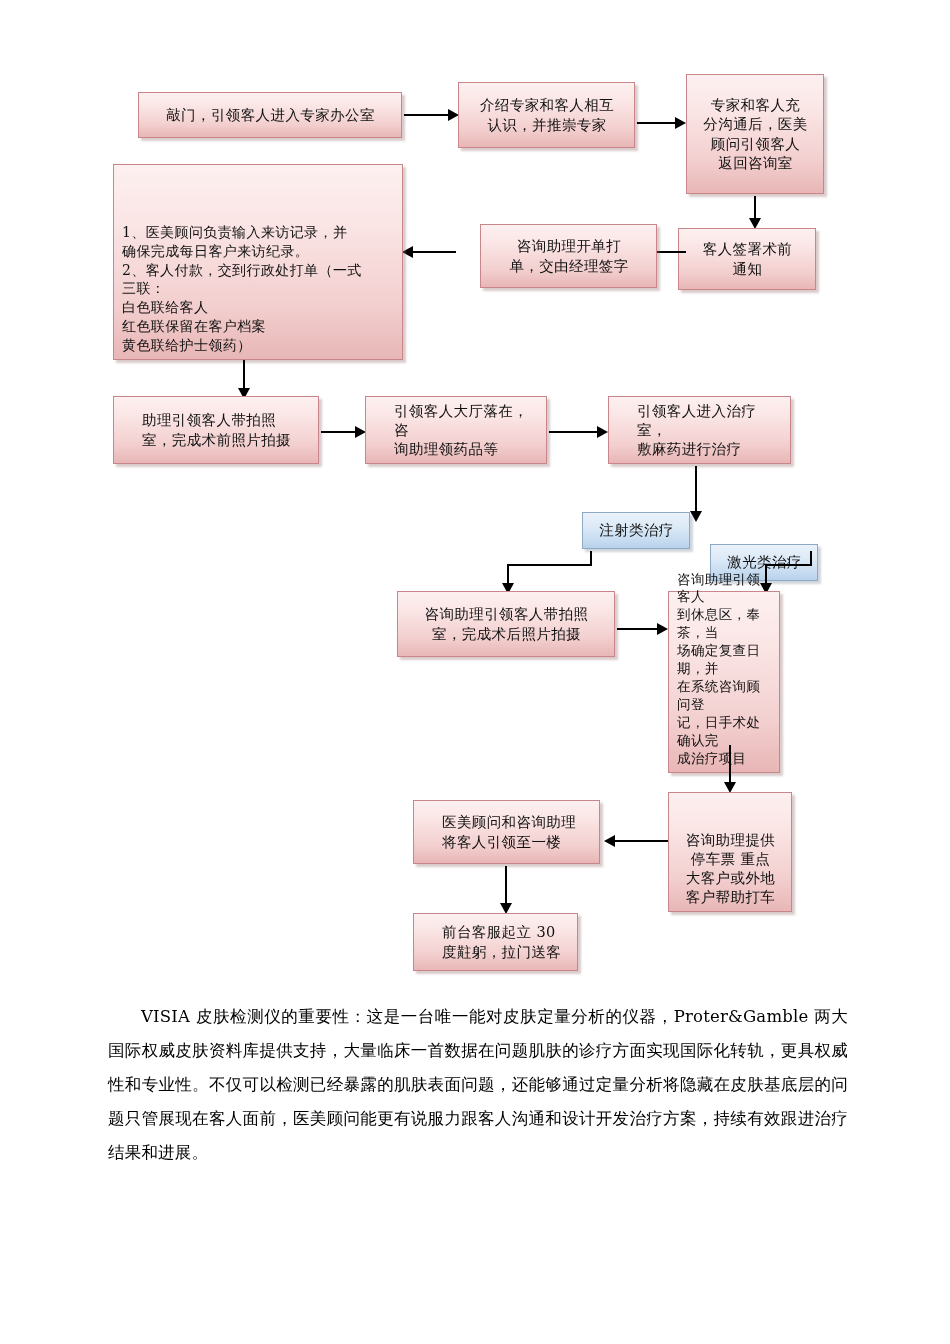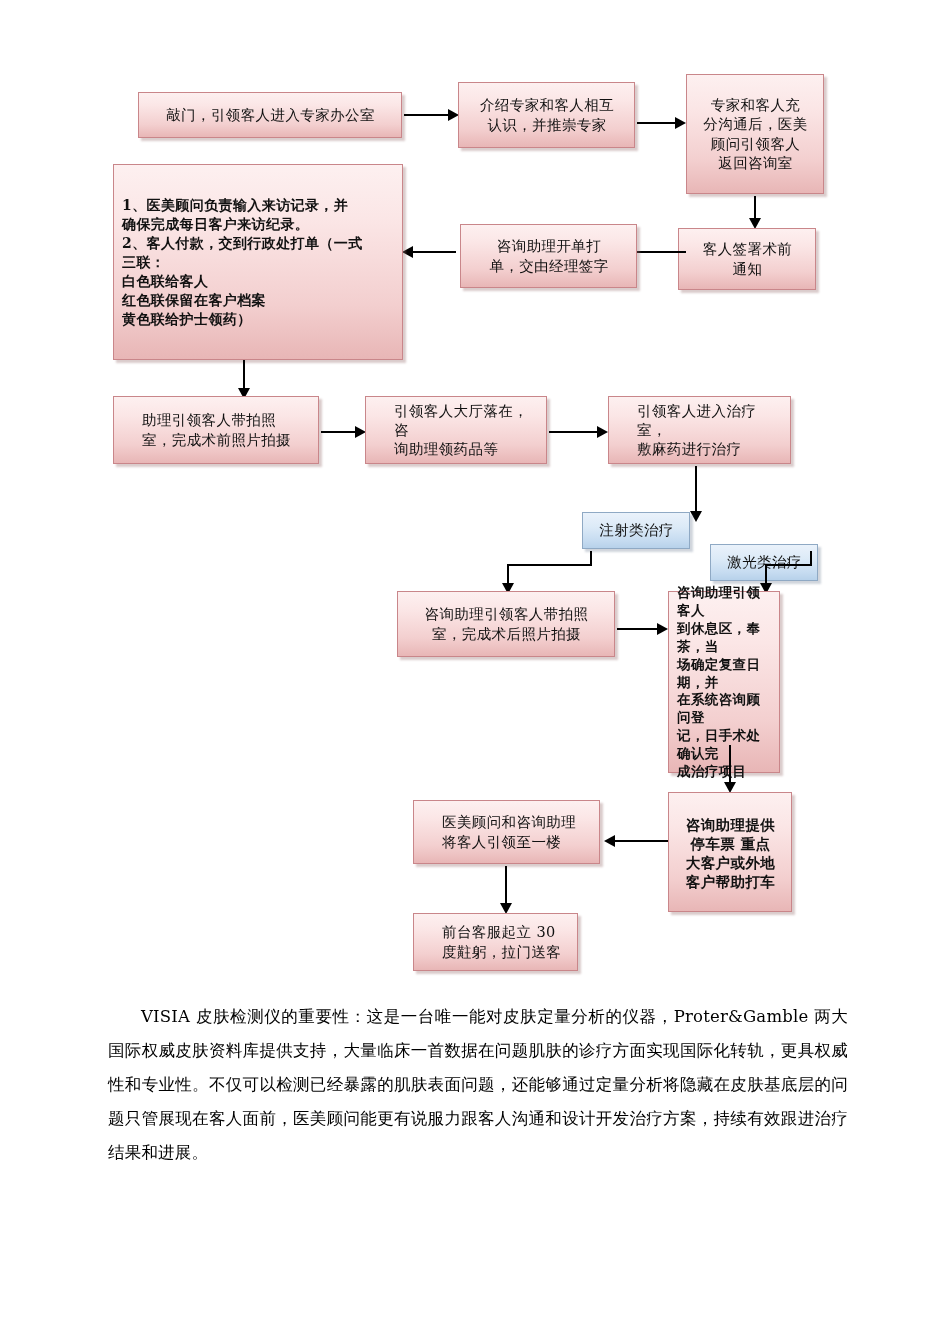--- a/index.html
+++ b/index.html
@@ -37,21 +37,21 @@
     display: flex;
   }
   .node .txt {
     width: 100%;
     padding: 5px 7px 4px 8px;
     white-space: pre-line;
   }
 
   .node.center { align-items: center; }
   .node.center .txt { text-align: center; }
-  .node.topleft { align-items: center; font-weight: bold; }
+  .node.topleft { align-items: flex-end; }
   .node.topleft .txt { text-align: left; }
   .node.midleft { align-items: center; padding-left: 20px; }
   .node.midleft .txt { text-align: left; }
 
   .node.blue {
     border: 1px solid #8fa9c4;
     background: linear-gradient(to bottom, #eaf2fb 0%, #dceaf7 40%, #c5dbf0 80%, #b7d1ea 100%);
     box-shadow: 3px 3px 2px rgba(120,135,155,0.35);
   }
 
@@ -129,21 +129,21 @@
   <div class="arw down" style="left:749px; top:218px;"></div>
 
   <div class="node center" style="left:678px; top:228px; width:138px; height:62px;">
     <span class="txt">客人签署术前
 通知</span>
   </div>
 
   <div class="ln h" style="left:634px; top:251px; width:52px;"></div>
   <div class="arw left" style="left:624px; top:246px;"></div>
 
-  <div class="node center" style="left:460px; top:224px; width:177px; height:64px;">
+  <div class="node center" style="left:480px; top:224px; width:177px; height:64px;">
     <span class="txt">咨询助理开单打
 单，交由经理签字</span>
   </div>
 
   <div class="ln h" style="left:412px; top:251px; width:44px;"></div>
   <div class="arw left" style="left:402px; top:246px;"></div>
 
   <div class="node topleft" style="left:113px; top:164px; width:290px; height:196px;">
     <span class="txt" style="font-size:14px; line-height:1.35;">1、医美顾问负责输入来访记录，并
 确保完成每日客户来访纪录。

